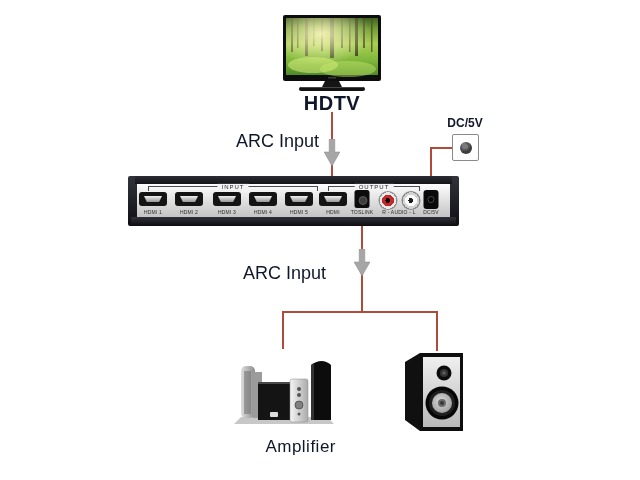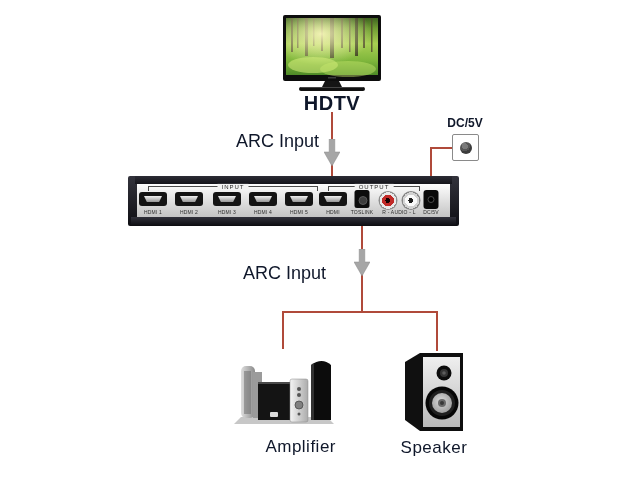--- a/index.html
+++ b/index.html
@@ -216,15 +216,14 @@
     <rect x="20" y="9" width="37" height="70" fill="url(#gSp)"></rect>
     <circle cx="41" cy="25" r="7.5" fill="#0b0b0b"></circle>
     <circle cx="41" cy="25" r="4" fill="#343434"></circle>
     <circle cx="41" cy="25" r="1.8" fill="#5c5c5c"></circle>
     <circle cx="39" cy="55" r="16.5" fill="#060606"></circle>
     <circle cx="39" cy="55" r="13" fill="#1f1f1f"></circle>
     <circle cx="39" cy="55" r="10" fill="url(#gCone)"></circle>
     <circle cx="39" cy="55" r="4" fill="#6a6a6a"></circle>
     <circle cx="39" cy="55" r="2" fill="#383838"></circle>
   </svg>
-  <div class="lbl lbl-spk">Speaker</div>
 
 </div>
 
 </body></html>

